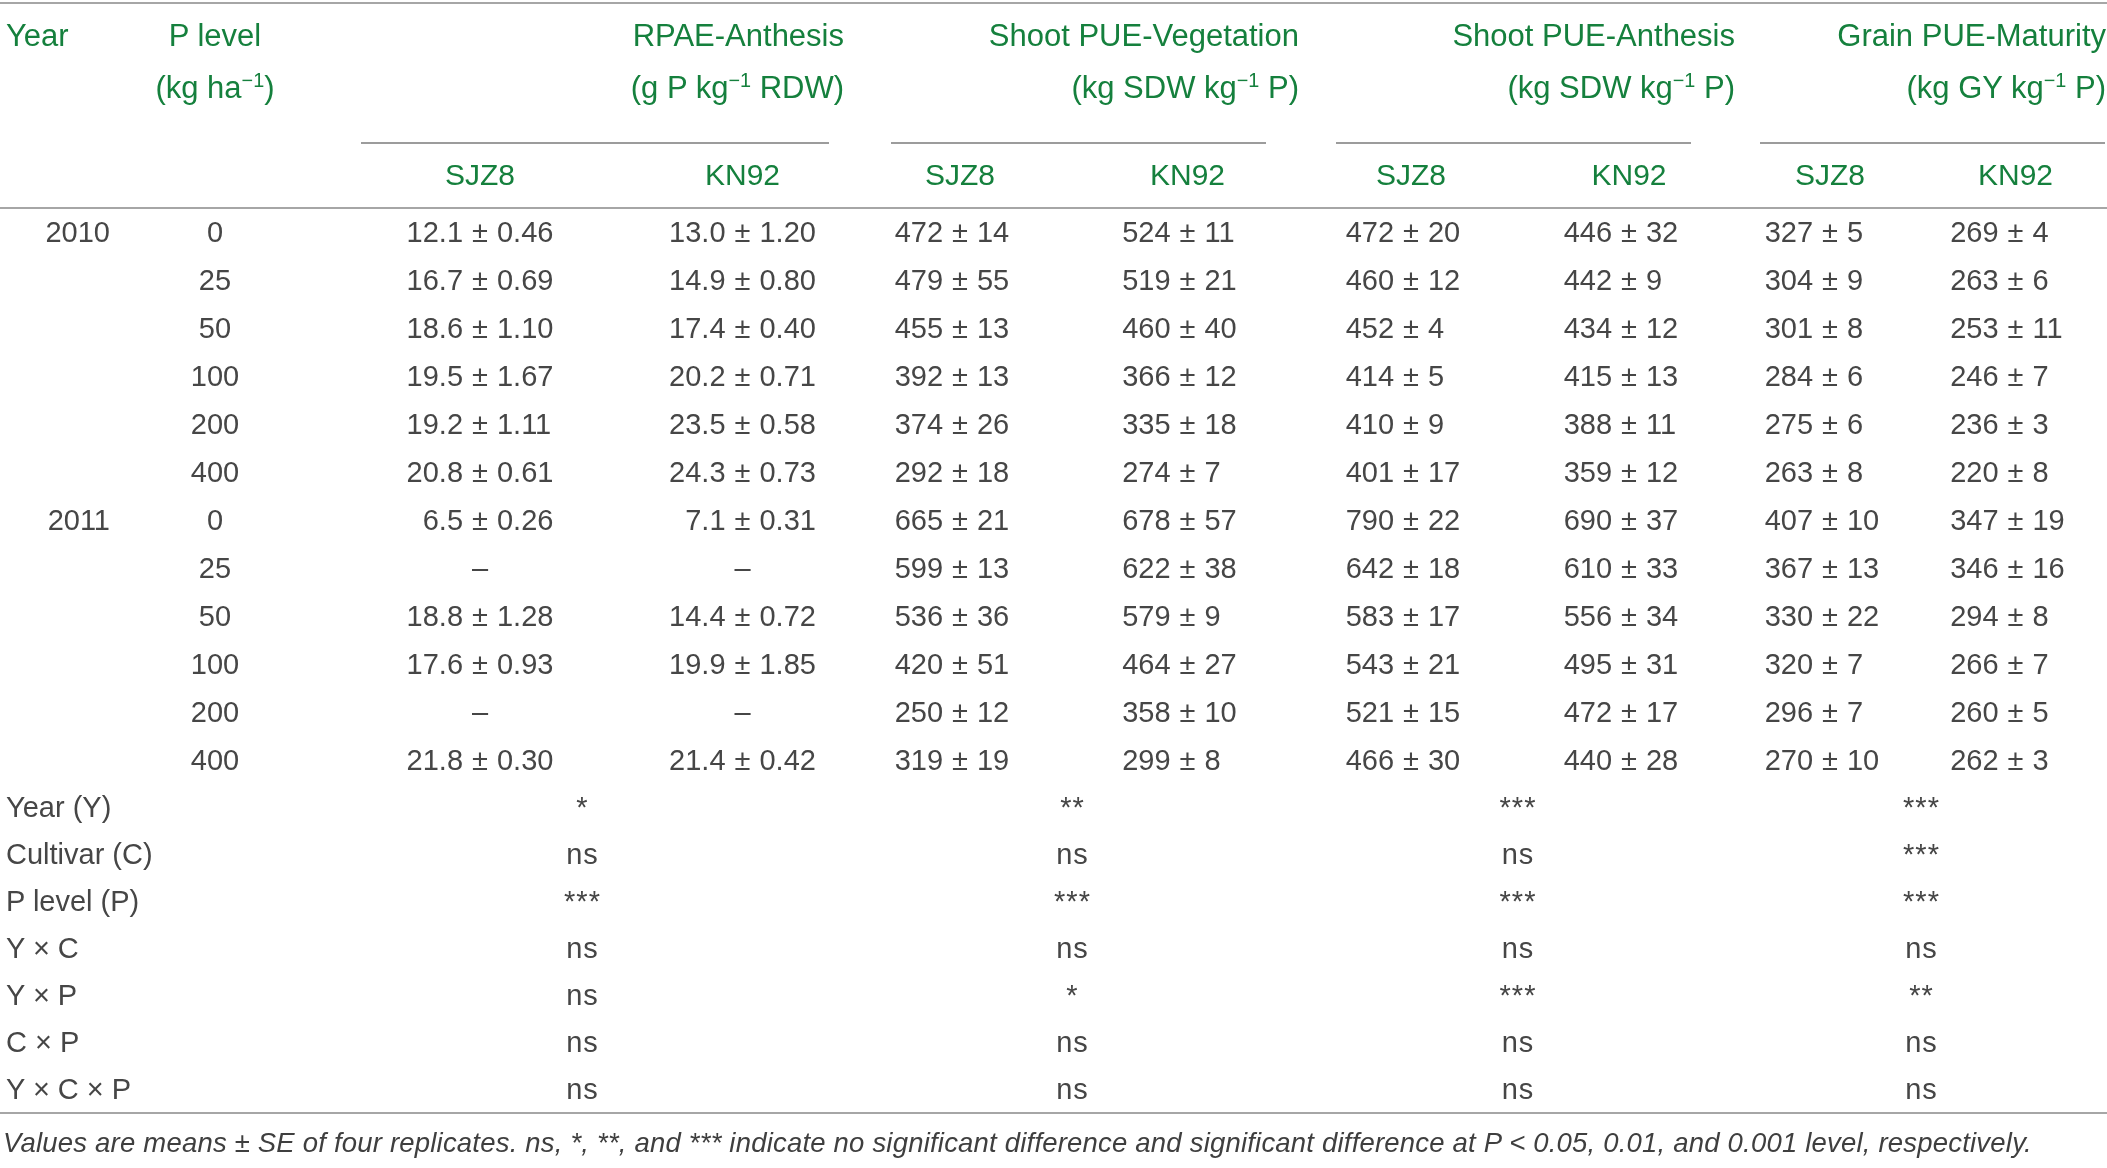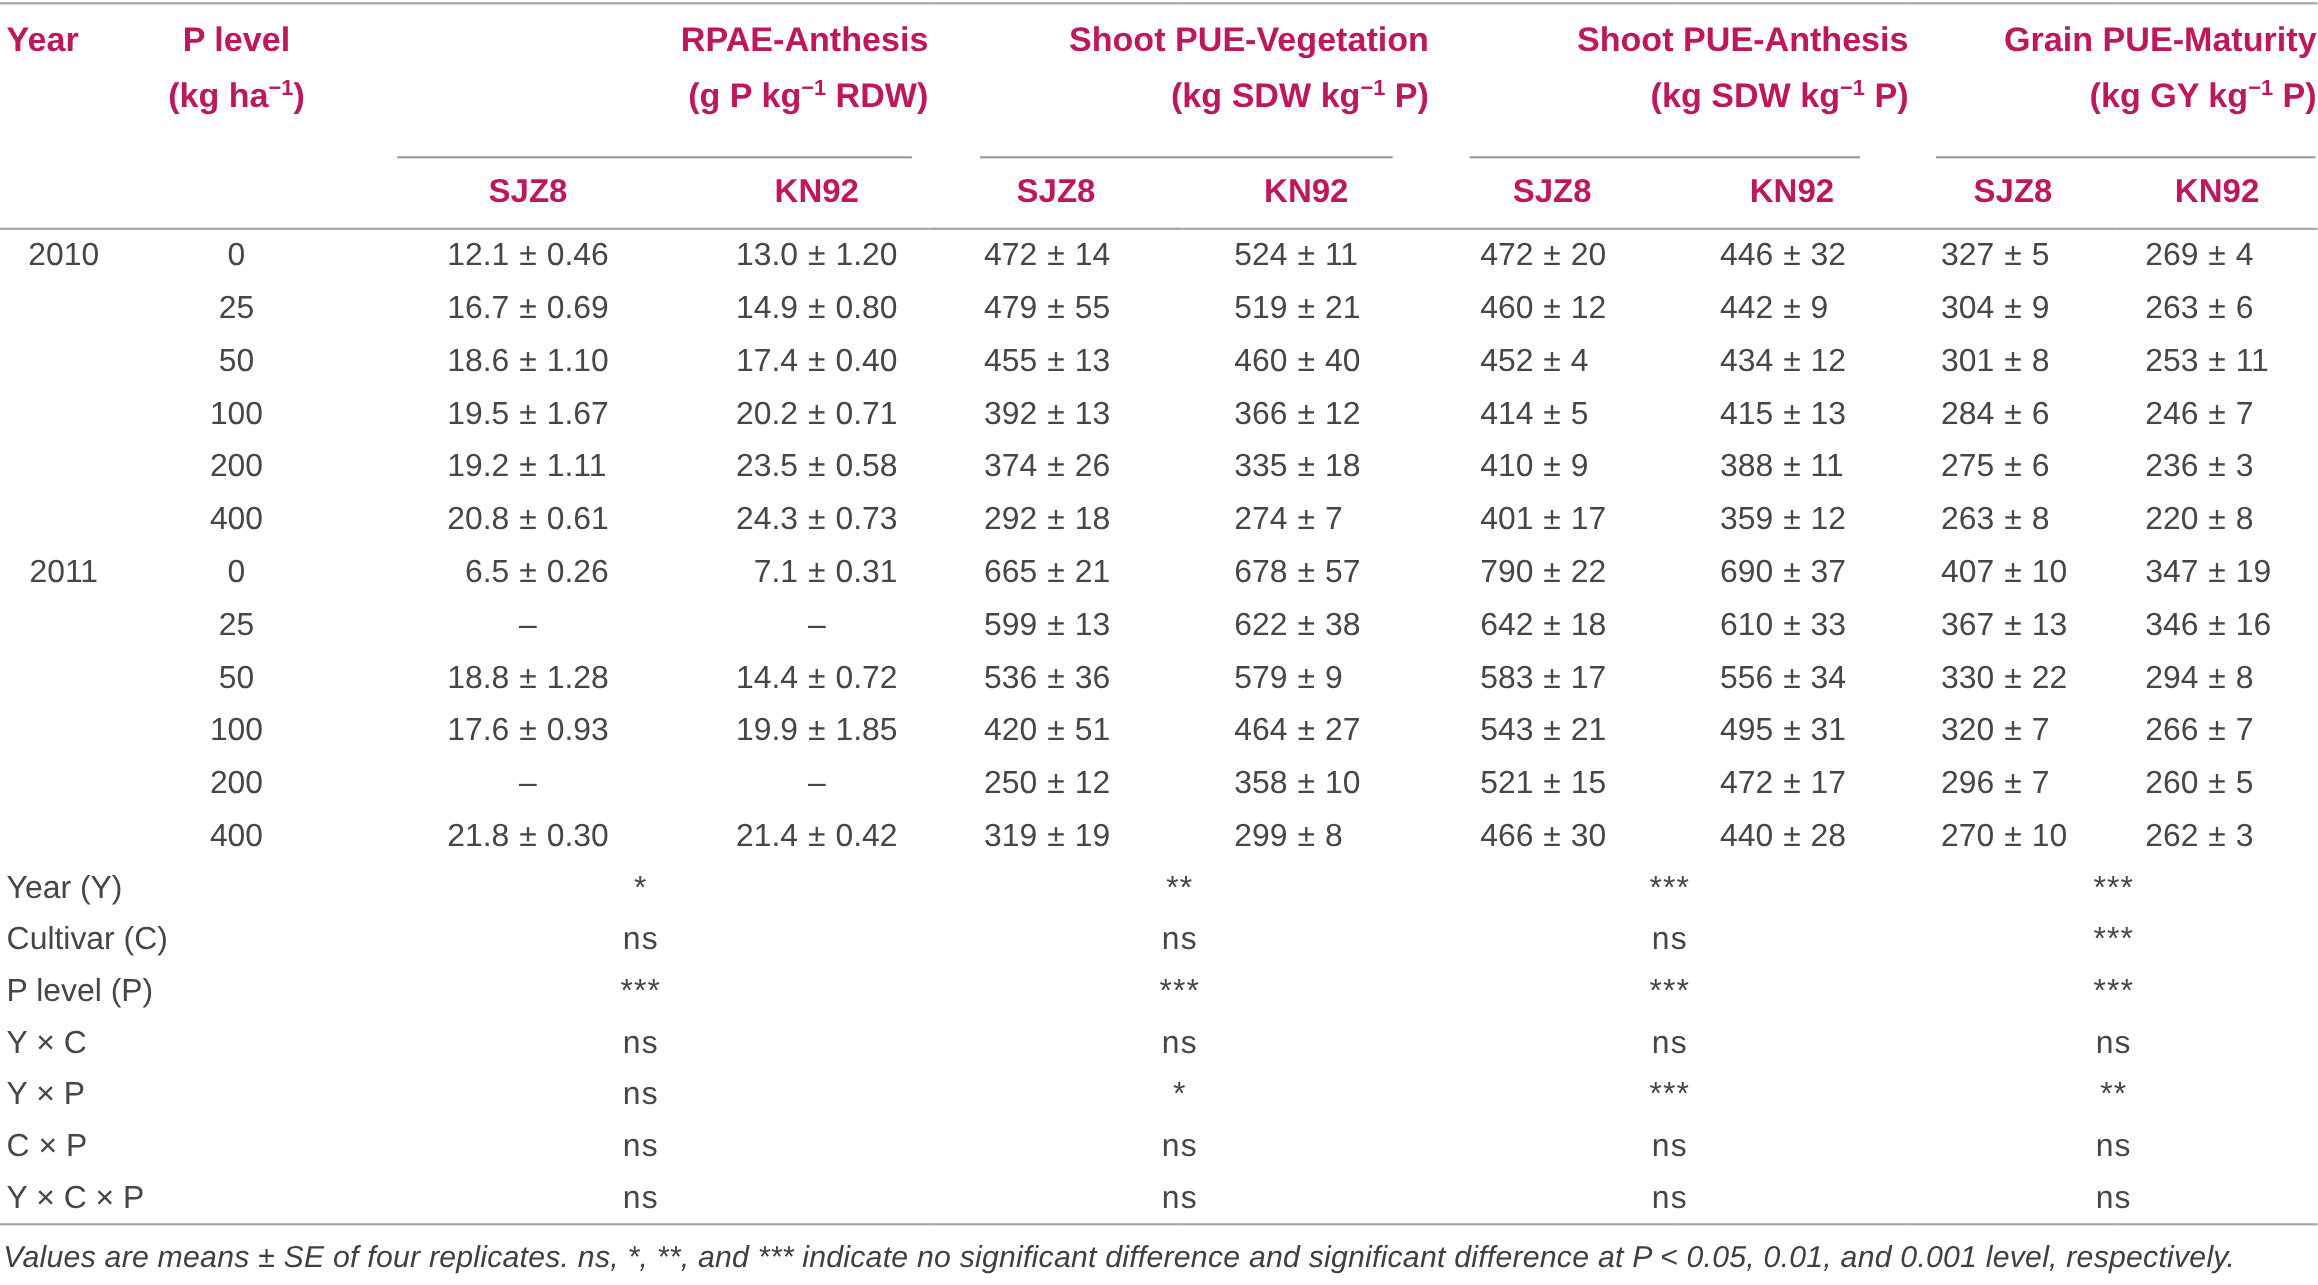--- a/index.html
+++ b/index.html
@@ -12,22 +12,22 @@
   }
   table.results {
     border-collapse: collapse;
     table-layout: fixed;
     width: 2107px;
     margin-top: 2px;
     border-top: 2px solid #a6a6a6;
   }
   
   thead th {
-    font-weight: bold;
-    color: #be185d;
+    font-weight: normal;
+    color: #15803d;
     font-size: 31px;
     line-height: 45px;
     vertical-align: top;
     padding-top: 9px;
   }
   tr.hdr-groups { height: 145px; }
   tr.hdr-subs   { height: 60px; }
   th.year-h { text-align: left; padding-left: 6px; }
   th.plevel-h, th.group { text-align: center; }
   th.group { position: relative; text-align: right; }
@@ -51,21 +51,21 @@
   tr.hdr-subs th, th.span-hdr { border-bottom: 2px solid #a6a6a6; }
   
   tr.data { height: 48px; }
   td {
     font-size: 29px;
     text-align: center;
     vertical-align: middle;
     color: #464646;
     padding: 0;
   }
-  td.year-cell { text-align: center; padding-left: 6px; }
+  td.year-cell { text-align: right; padding-left: 6px; }
   .pm {
     display: grid;
     grid-template-columns: 1fr auto 1fr;
     column-gap: 9px;
     align-items: baseline;
     width: 100%;
   }
   .pm .m { text-align: right; }
   .pm .s { text-align: left; }
   .pm .sign { color: #464646; }

